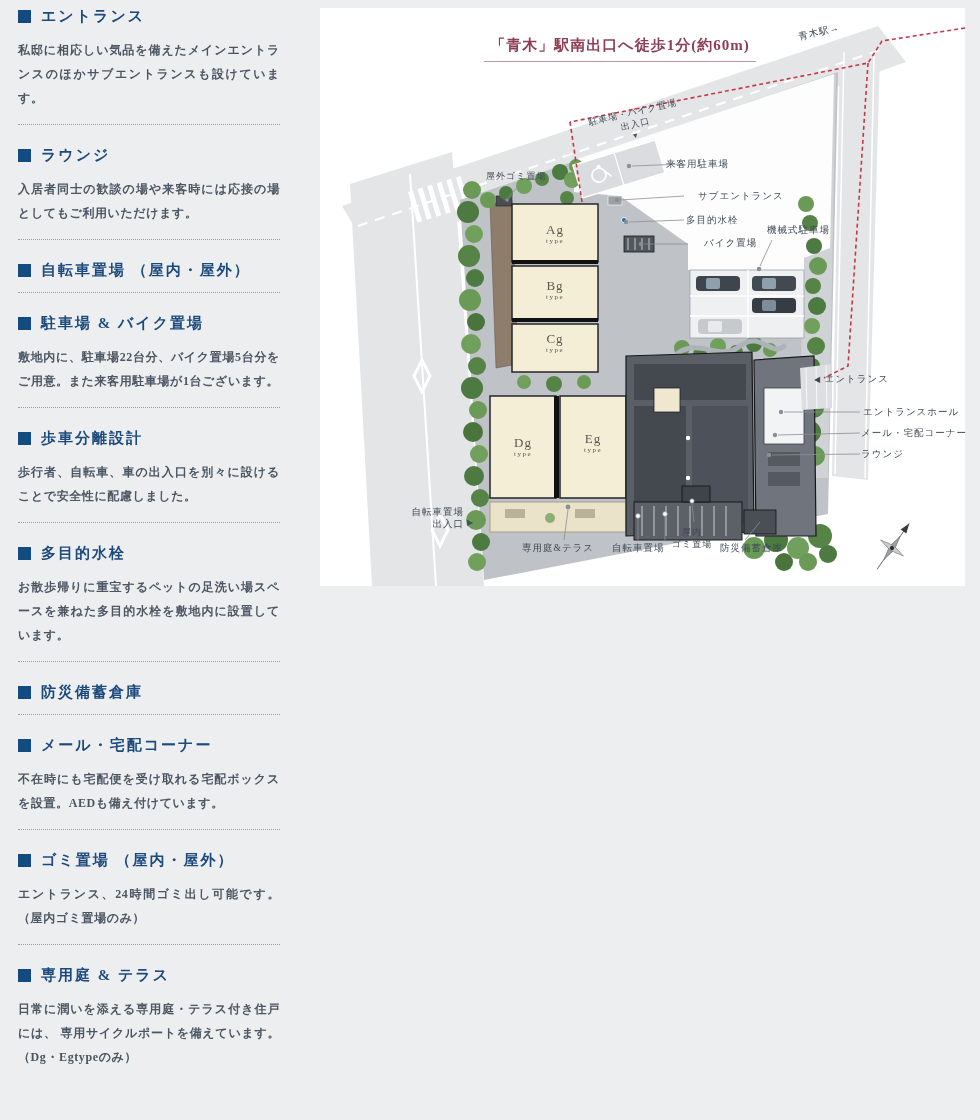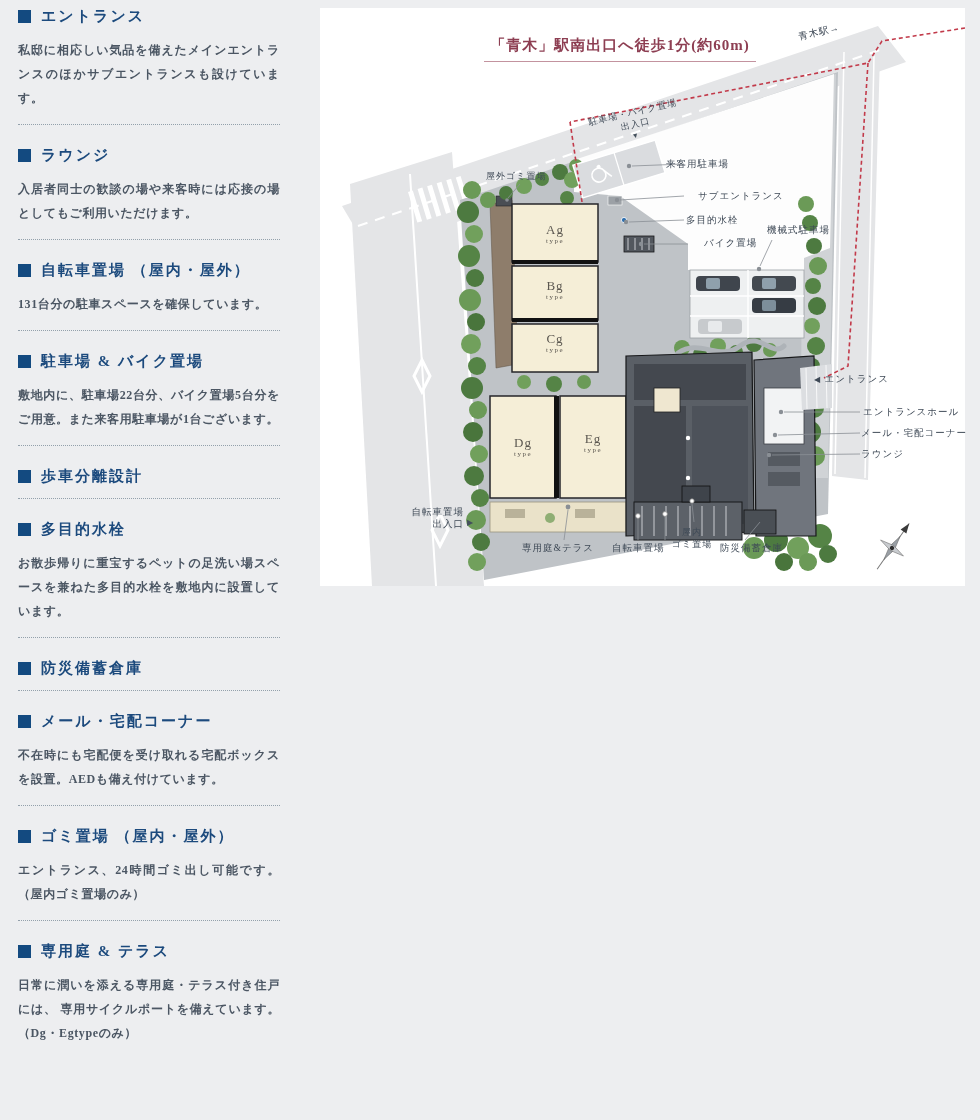--- a/index.html
+++ b/index.html
@@ -64,38 +64,38 @@
       </h3>
     <p>入居者同士の歓談の場や来客時には応接の場としてもご利用いただけます。</p>
     <div class="divider"></div>
   </section>
 
   <section class="feat">
     <h3>
         <span class="sq"></span>
         <span>自転車置場 （屋内・屋外）</span>
       </h3>
-    <p>131台分の駐車スペースを確保しています。</p>
     <div class="divider"></div>
   </section>
 
   <section class="feat">
     <h3>
         <span class="sq"></span>
         <span>駐車場 &amp; バイク置場</span>
       </h3>
     <p>敷地内に、駐車場22台分、バイク置場5台分をご用意。また来客用駐車場が1台ございます。</p>
     <div class="divider"></div>
   </section>
 
   <section class="feat">
     <h3>
         <span class="sq"></span>
         <span>歩車分離設計</span>
       </h3>
+    <p>歩行者、自転車、車の出入口を別々に設けることで安全性に配慮しました。</p>
     <div class="divider"></div>
   </section>
 
   <section class="feat">
     <h3>
         <span class="sq"></span>
         <span>多目的水栓</span>
       </h3>
     <p>お散歩帰りに重宝するペットの足洗い場スペースを兼ねた多目的水栓を敷地内に設置しています。</p>
     <div class="divider"></div>

